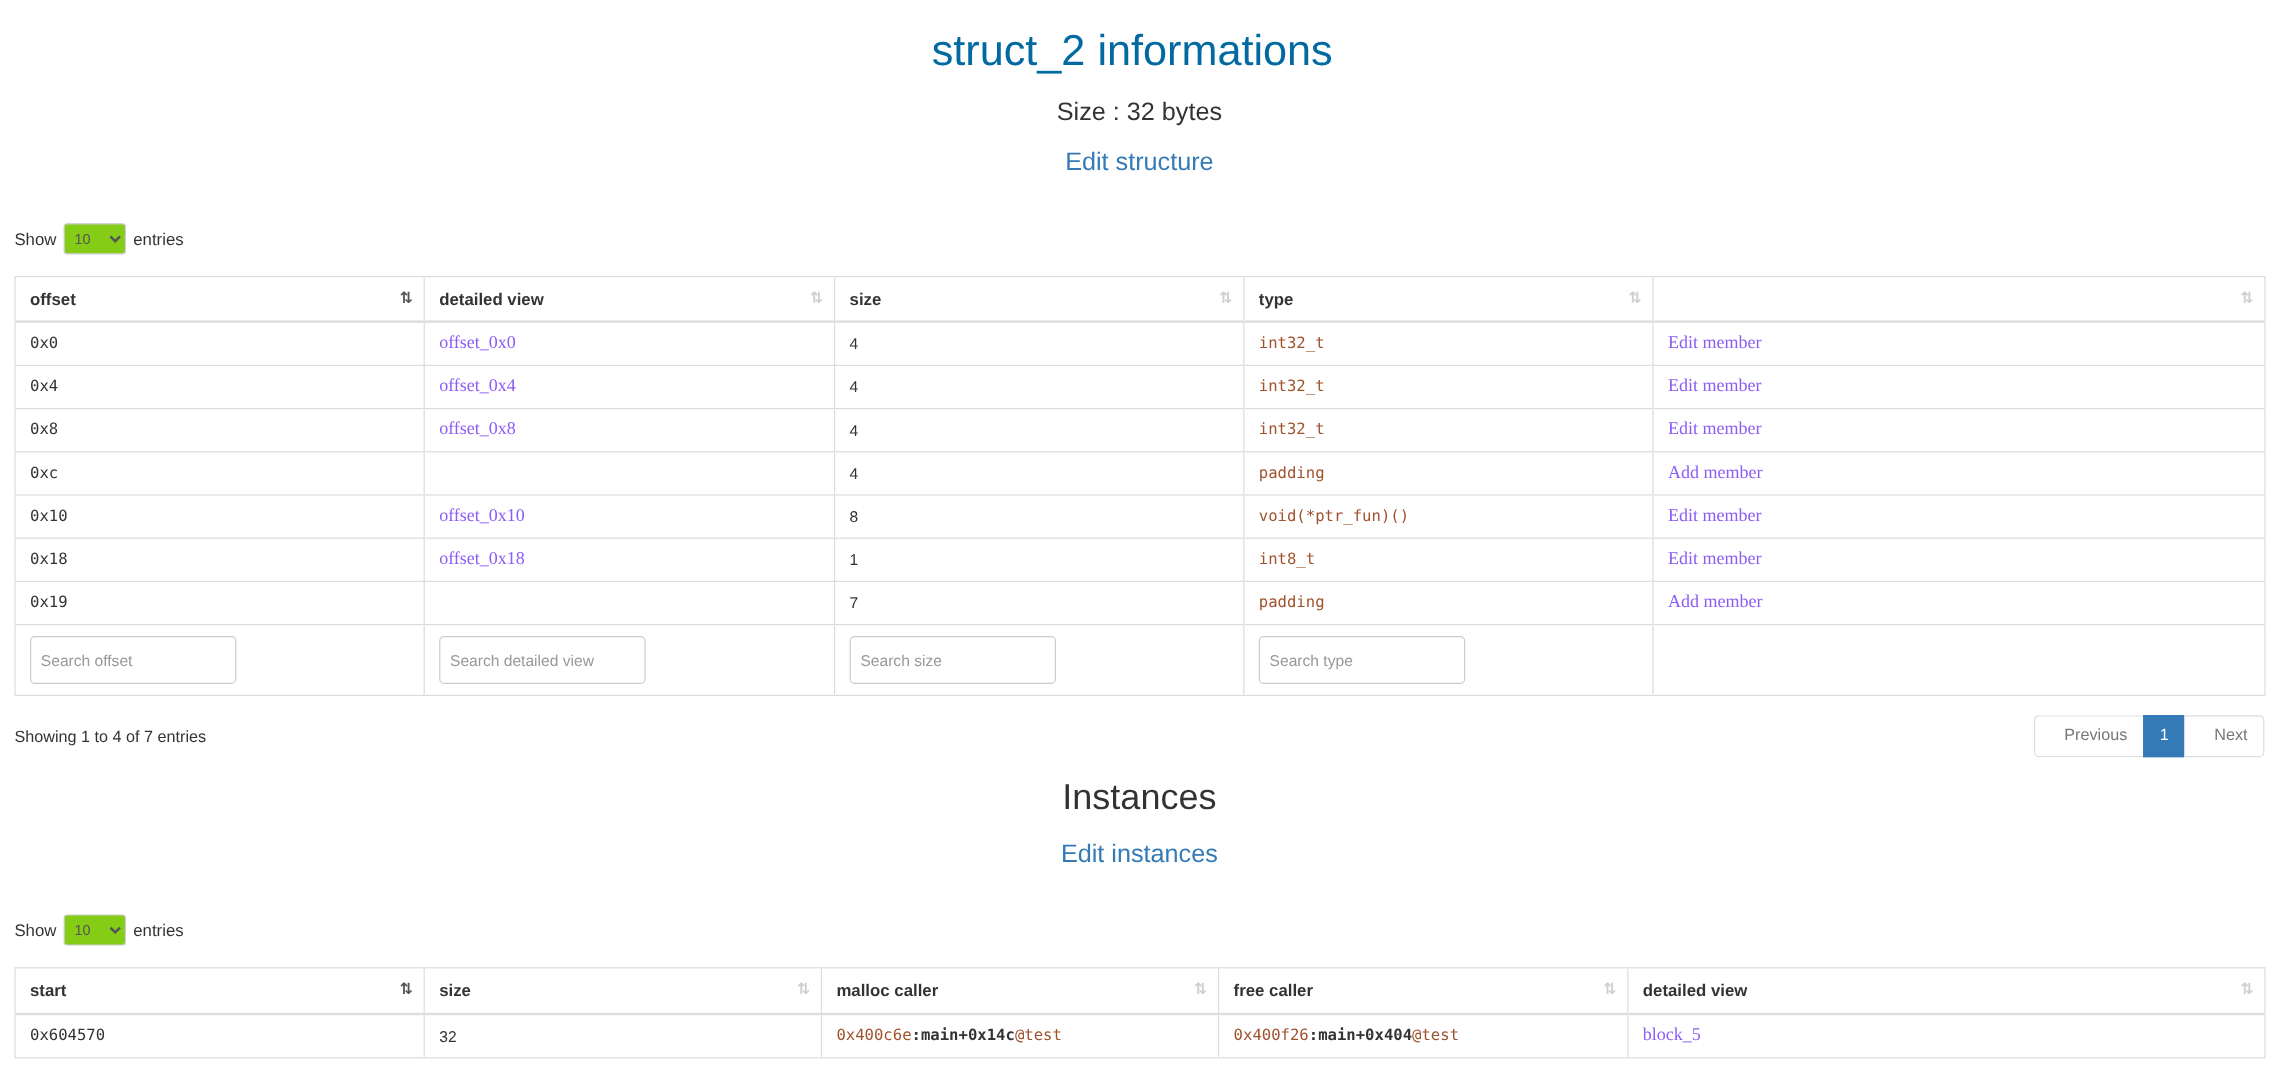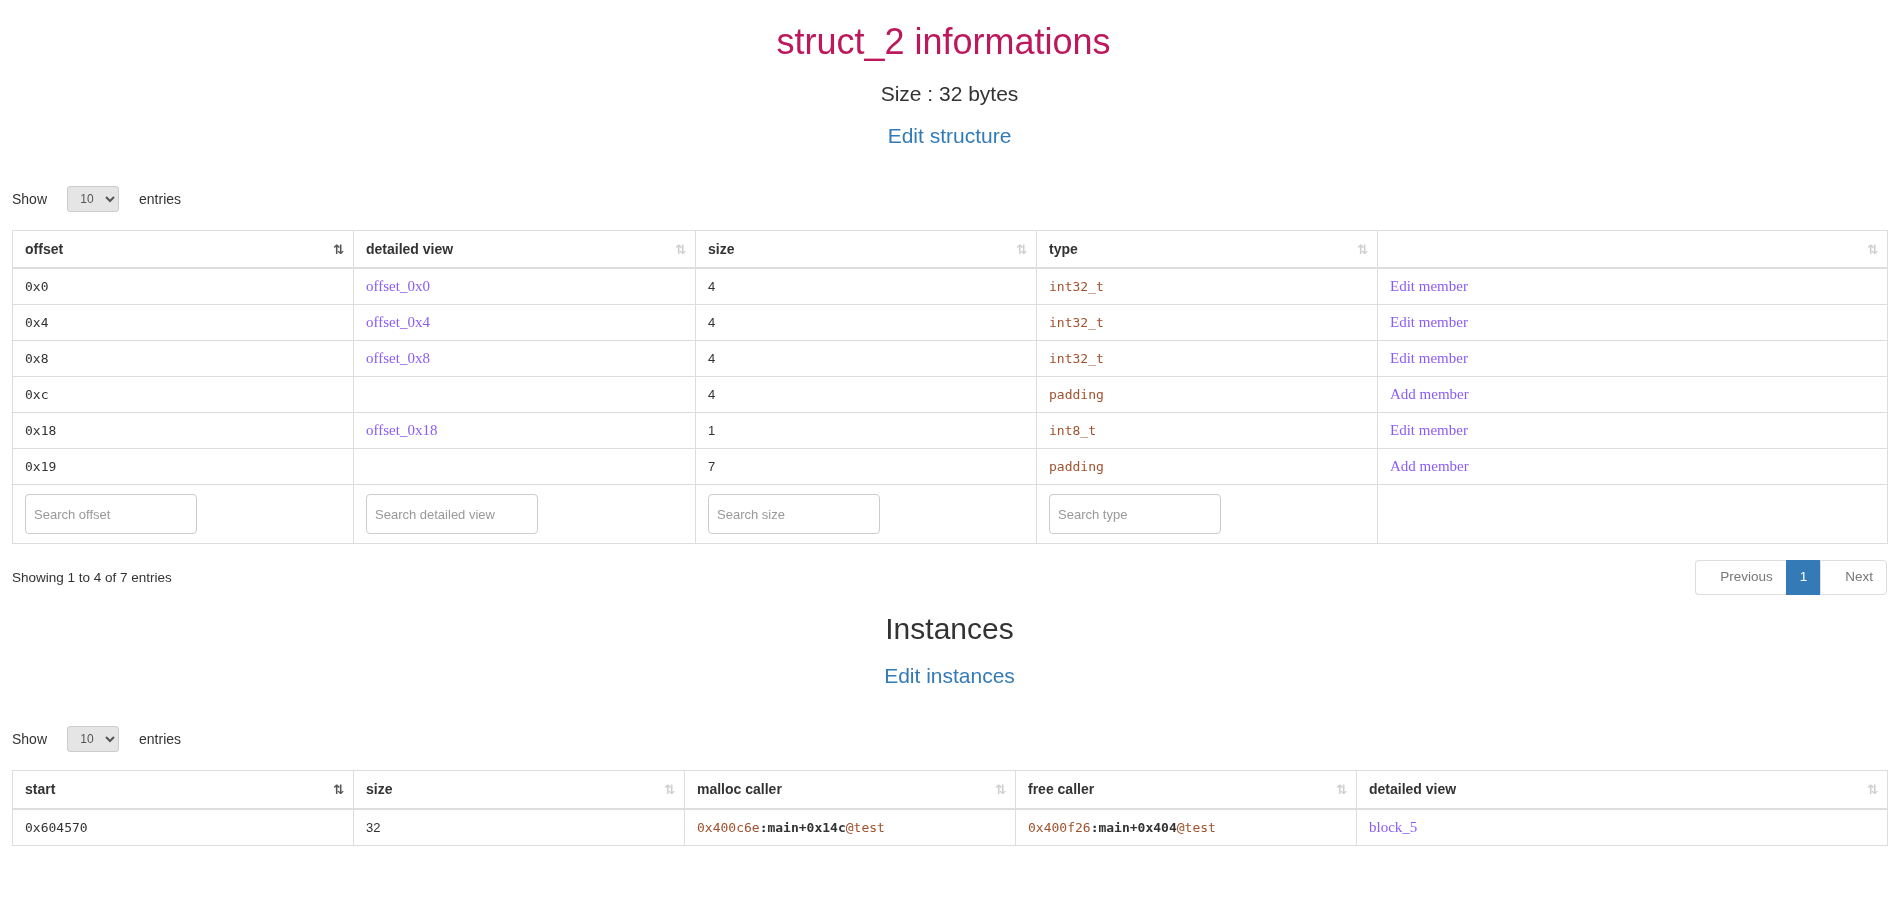--- a/index.html
+++ b/index.html
@@ -17,21 +17,21 @@
   }
   .page { width: 1899px; position: relative; }
 
   
   h1.title {
     font-size: 36px;
     font-weight: 400;
     text-align: center;
     margin: 22px 12px 0 0;
     line-height: 1.1;
-    color: #be185d;
+    color: #0369a1;
   }
   .subtitle {
     font-size: 21px;
     font-weight: 400;
     text-align: center;
     margin: 20px 0 0 0;
     color: #333;
   }
   .center-link-wrap { text-align: center; margin-top: 18px; }
   a.link {
@@ -48,35 +48,34 @@
     color: #333;
   }
 
   
   .dt-wrap { padding: 0 12px; margin-top: 14px; }
   .dt-length {
     font-size: 14px;
     color: #333;
     display: flex;
     align-items: center;
-    gap: 20px;
+    gap: 6px;
     height: 30px;
     margin-top: 36px;
   }
   .dt-length select {
     font-family: "Liberation Sans", sans-serif;
     font-size: 12px;
     height: 26px;
     width: 52px;
     padding: 2px 4px;
     border: 1px solid #cccccc;
     border-radius: 3px;
-    background: #e5e5e5;
+    background: #84cc16;
     color: #555;
-    text-align: center;
   }
 
   table.dt {
     width: 100%;
     border-collapse: collapse;
     margin-top: 16px;
     table-layout: fixed;
   }
   table.dt thead th {
     text-align: left;
@@ -268,20 +267,27 @@
           <td><a class="mono-link">Edit member</a></td>
         </tr>
         <tr>
           <td class="mono">0xc</td>
           <td><a class="mono-link"></a></td>
           <td>4</td>
           <td class="mono t-type">padding</td>
           <td><a class="mono-link">Add member</a></td>
         </tr>
         <tr>
+          <td class="mono">0x10</td>
+          <td><a class="mono-link">offset_0x10</a></td>
+          <td>8</td>
+          <td class="mono t-type">void(*ptr_fun)()</td>
+          <td><a class="mono-link">Edit member</a></td>
+        </tr>
+        <tr>
           <td class="mono">0x18</td>
           <td><a class="mono-link">offset_0x18</a></td>
           <td>1</td>
           <td class="mono t-type">int8_t</td>
           <td><a class="mono-link">Edit member</a></td>
         </tr>
         <tr>
           <td class="mono">0x19</td>
           <td><a class="mono-link"></a></td>
           <td>7</td>

